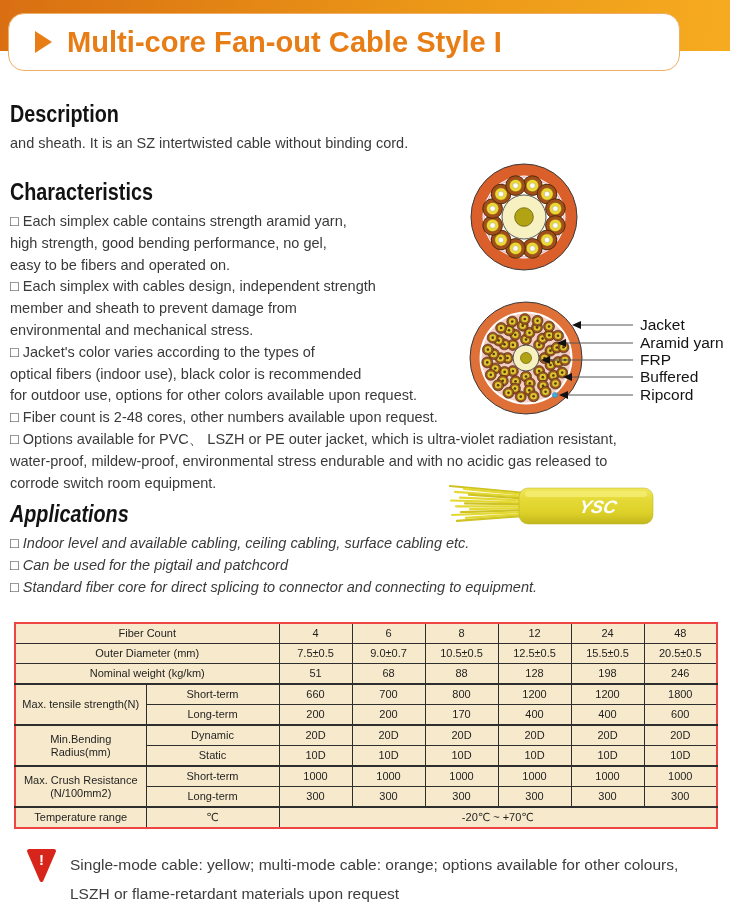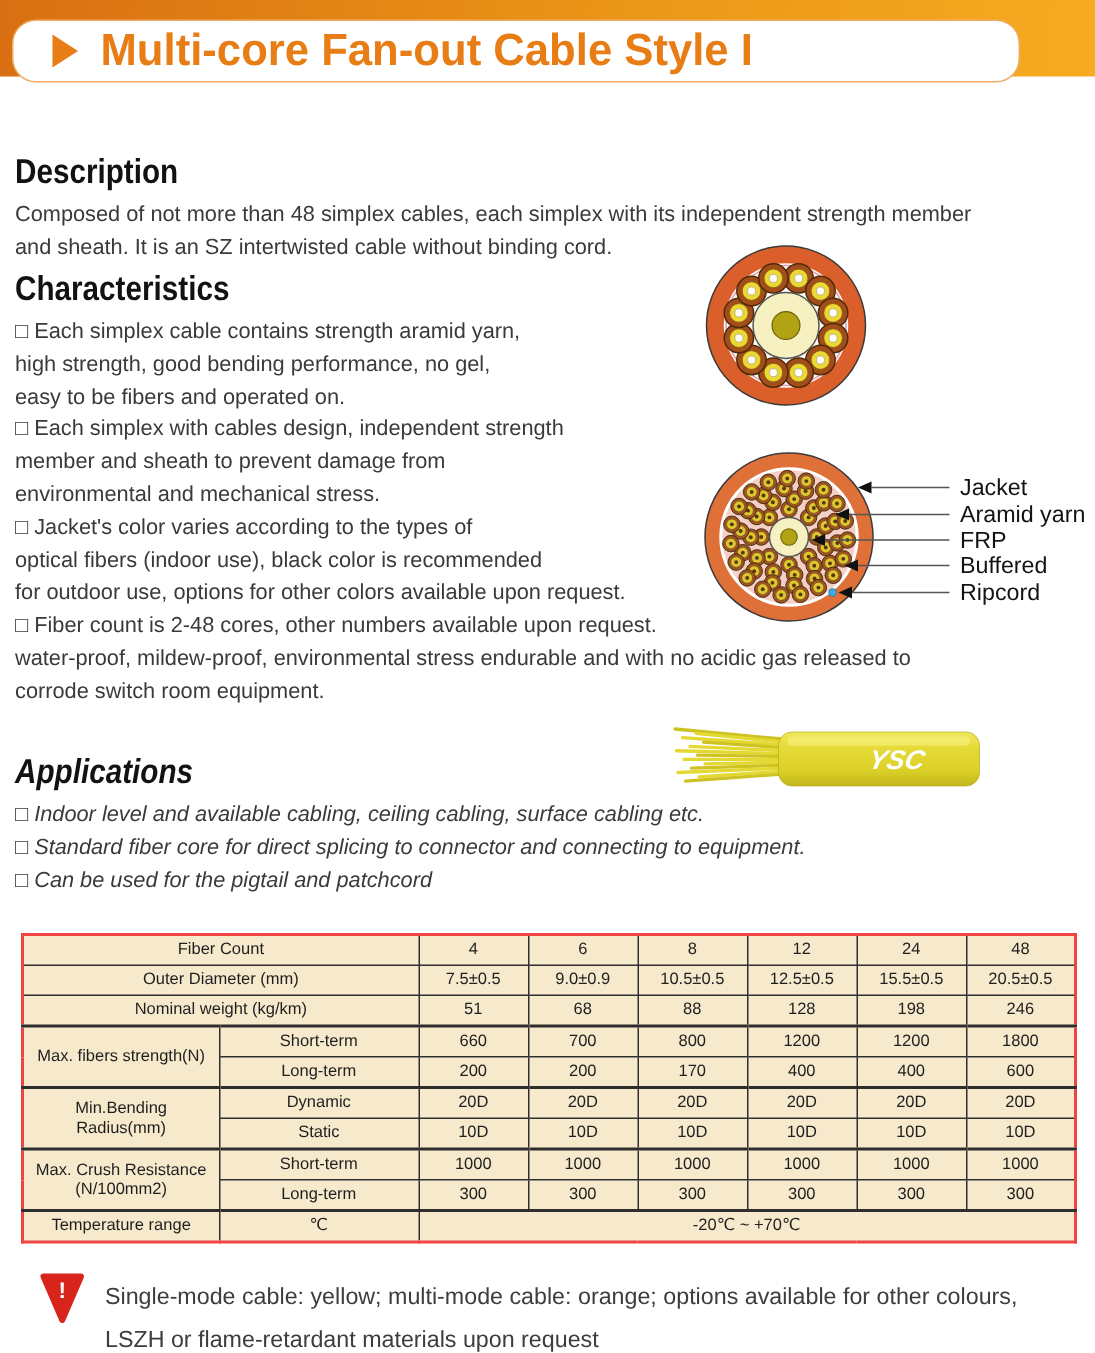--- a/index.html
+++ b/index.html
@@ -2,21 +2,21 @@
 <html><head>
 <meta charset="utf-8">
 <style>
   html,body{margin:0;padding:0;background:#ffffff;}
   .page{position:relative;width:730px;height:902px;background:#fff;overflow:hidden;
         font-family:"Liberation Sans","DejaVu Sans",sans-serif;}
 
   
   .band{position:absolute;left:0;top:0;width:730px;height:51px;
         background:linear-gradient(95deg,#d96f12 0%,#ea9517 55%,#f6ab20 100%);}
-  .title-box{position:absolute;left:8px;top:13px;width:672px;height:42px;background:#fff;
+  .title-box{position:absolute;left:8px;top:13px;width:672px;height:58px;background:#fff;
         border:1px solid #efae67;border-radius:16px;box-sizing:border-box;
         display:flex;align-items:center;padding-left:26px;}
   .tri{width:0;height:0;border-left:17px solid #e87d15;border-top:11px solid transparent;
         border-bottom:11px solid transparent;margin-right:15px;}
   .title{margin:0;font-size:30px;font-weight:700;color:#e87d15;white-space:nowrap;
         transform:scaleX(0.97);transform-origin:left center;}
 
   
   .sec{position:absolute;left:10px;width:712px;}
   .h2{display:inline-block;margin:0;font-size:23px;font-weight:700;color:#121212;
@@ -50,49 +50,49 @@
 
   <div class="band"></div>
   <div class="title-box">
     <span class="tri"></span>
     <h1 class="title">Multi-core Fan-out Cable Style I</h1>
   </div>
 
   <section class="sec" id="description">
     <h2 class="h2">Description</h2>
     <div class="lines">
-      <div>Composed of  not more than 48 simplex cables, each simplex with its independent strength member</div>
       <div>and sheath. It is an SZ intertwisted cable without binding cord.</div>
     </div>
   </section>
 
   <section class="sec" id="characteristics">
     <h2 class="h2">Characteristics</h2>
     <div class="lines">
       <div>□ Each simplex cable contains strength aramid yarn,</div>
       <div>high strength, good bending performance, no gel,</div>
       <div>easy to be fibers and operated on.</div>
       <div>□ Each simplex with cables design, independent strength</div>
       <div>member and sheath to prevent damage from</div>
       <div>environmental and mechanical stress.</div>
       <div>□ Jacket's color varies according to the types of</div>
       <div>optical fibers (indoor use), black color is recommended</div>
       <div>for outdoor use, options for other colors available upon request.</div>
       <div>□ Fiber count is 2-48 cores, other numbers available upon request.</div>
+      <div>□ Options available for PVC、 LSZH or PE outer jacket, which is ultra-violet radiation resistant,</div>
       <div>water-proof, mildew-proof, environmental stress endurable and with no acidic gas released to</div>
       <div>corrode switch room equipment.</div>
     </div>
   </section>
 
   <section class="sec" id="applications">
     <h2 class="h2">Applications</h2>
     <div class="lines">
       <div>□ Indoor level and available cabling, ceiling cabling, surface cabling etc.</div>
+      <div>□ Can be used for the pigtail and patchcord</div>
       <div>□ Standard fiber core for direct splicing to connector and connecting to equipment.</div>
-      <div>□ Can be used for the pigtail and patchcord</div>
     </div>
   </section>
 
   <svg id="d1" width="112" height="112" viewBox="0 0 112 112">
     <circle cx="56" cy="56" r="53" fill="#da5f2b" stroke="#3a3a3a" stroke-width="1"></circle>
     <circle cx="56" cy="56" r="41.5" fill="#fdfbf8"></circle>
     <circle cx="56" cy="56" r="40" fill="none" stroke="#e59cb4" stroke-width="1"></circle>
     <g id="d1-fibers">
         <circle cx="64.41161896583192" cy="24.60741064560528" r="9.8" fill="#a34e1a" stroke="#4f2a08" stroke-width="1"></circle>
         <circle cx="64.41161896583192" cy="24.60741064560528" r="6.2" fill="#edd733" stroke="#7a5c10" stroke-width="0.5"></circle>
@@ -365,37 +365,37 @@
       <td>4</td>
       <td>6</td>
       <td>8</td>
       <td>12</td>
       <td>24</td>
       <td>48</td>
     </tr>
     <tr>
       <td colspan="2">Outer Diameter (mm)</td>
       <td>7.5±0.5</td>
-      <td>9.0±0.9</td>
+      <td>9.0±0.7</td>
       <td>10.5±0.5</td>
       <td>12.5±0.5</td>
       <td>15.5±0.5</td>
       <td>20.5±0.5</td>
     </tr>
     <tr>
       <td colspan="2">Nominal weight (kg/km)</td>
       <td>51</td>
       <td>68</td>
       <td>88</td>
       <td>128</td>
       <td>198</td>
       <td>246</td>
     </tr>
     <tr class="grp">
-      <td rowspan="2">Max. fibers strength(N)</td>
+      <td rowspan="2">Max. tensile strength(N)</td>
       <td>Short-term</td>
       <td>660</td>
       <td>700</td>
       <td>800</td>
       <td>1200</td>
       <td>1200</td>
       <td>1800</td>
     </tr>
     <tr>
       <td>Long-term</td>

